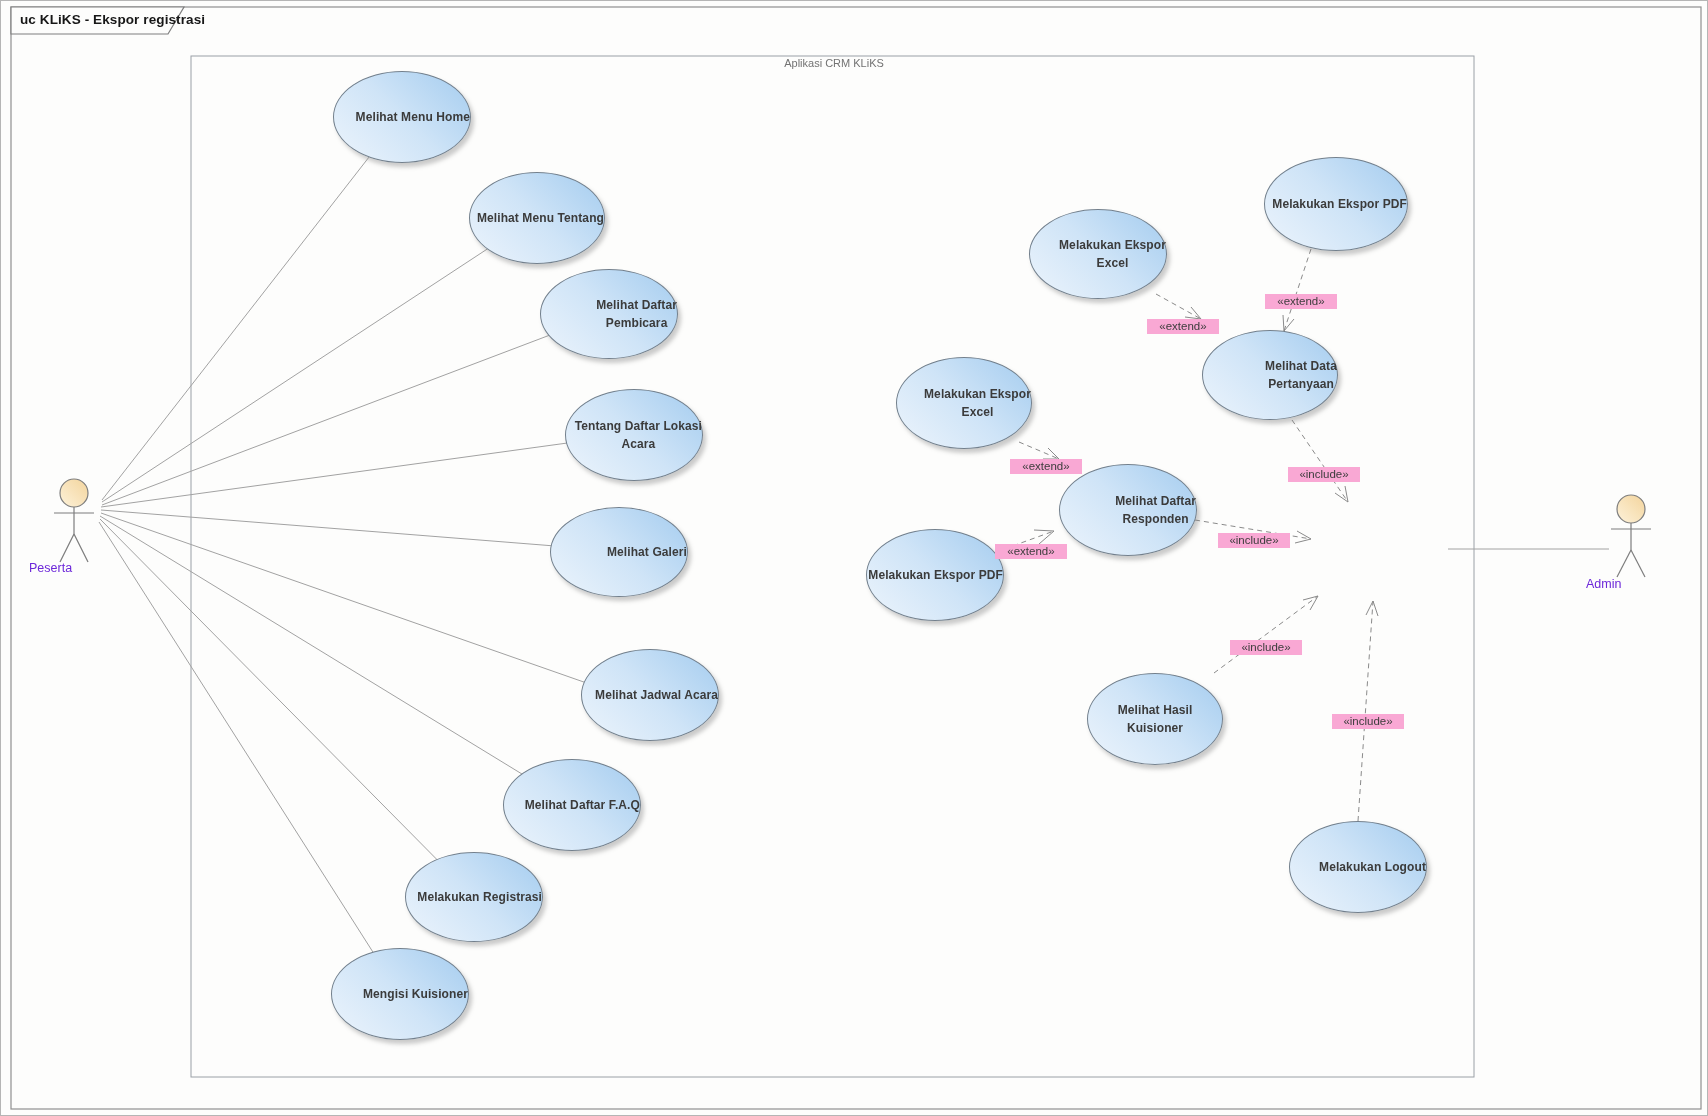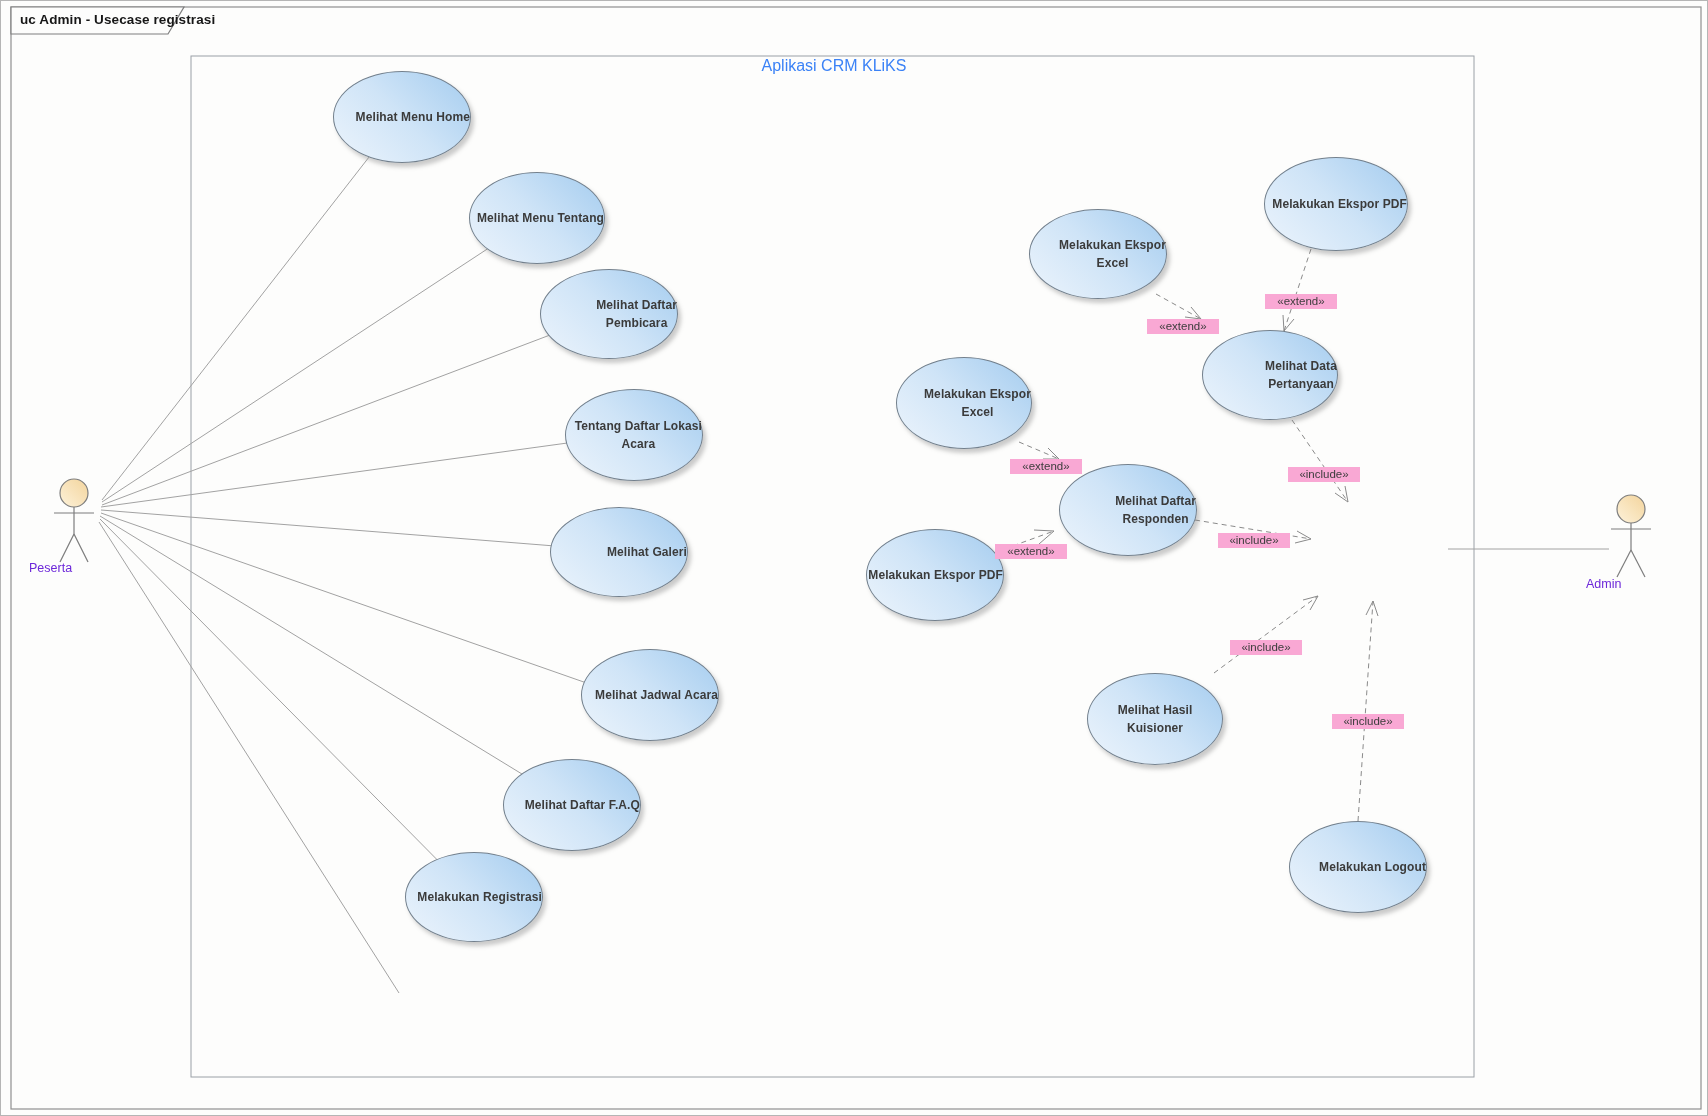--- a/index.html
+++ b/index.html
@@ -26,21 +26,21 @@
   .actor-label{
     position:absolute;z-index:3;width:90px;text-align:left;
     font-size:12.5px;font-weight:400;color:#6d28d9;
   }
   #frame-title{
     position:absolute;left:19px;top:11px;z-index:3;
     font-size:13.5px;font-weight:700;color:#171717;letter-spacing:.1px;
   }
   #boundary-label{
     position:absolute;left:683px;top:56px;width:300px;z-index:2;text-align:center;
-    font-size:16px;color:#3b82f6;
+    font-size:11px;color:#737373;
   }
 </style>
 </head>
 <body>
 
 <div id="canvas">
 
   <svg id="wires" width="1708" height="1116" viewBox="0 0 1708 1116">
     <defs>
       <linearGradient id="headGrad" x1="0" y1="1" x2="1" y2="0">
@@ -100,21 +100,21 @@
 
     <g stroke="#7d7d7d" stroke-width="1.2">
       <circle cx="1630" cy="508" r="14" fill="url(#headGrad)"></circle>
       <line x1="1630" y1="522" x2="1630" y2="549"></line>
       <line x1="1610" y1="528" x2="1650" y2="528"></line>
       <line x1="1630" y1="549" x2="1616" y2="576"></line>
       <line x1="1630" y1="549" x2="1644" y2="576"></line>
     </g>
   </svg>
 
-  <div id="frame-title">uc Admin - Usecase registrasi</div>
+  <div id="frame-title">uc KLiKS - Ekspor registrasi</div>
   <div id="boundary-label">Aplikasi CRM KLiKS</div>
 
   <div class="actor-label" style="left:28px;top:560px;">Peserta</div>
   <div class="actor-label" style="left:1585px;top:576px;">Admin</div>
 
   <div class="uc" style="left:332px;top:70px;width:136px;height:90px;">
       <span>Melihat Menu Home</span>
     </div>
   <div class="uc" style="left:468px;top:171px;width:134px;height:90px;">
       <span>Melihat Menu Tentang</span>
@@ -131,20 +131,23 @@
       <span>Melihat Galeri</span>
     </div>
   <div class="uc" style="left:580px;top:648px;width:136px;height:90px;">
       <span>Melihat Jadwal Acara</span>
     </div>
   <div class="uc" style="left:404px;top:851px;width:136px;height:88px;">
       <span>Melakukan Registrasi</span>
     </div>
   <div class="uc" style="left:502px;top:758px;width:136px;height:90px;">
       <span>Melihat Daftar F.A.Q</span>
+    </div>
+  <div class="uc" style="left:330px;top:947px;width:136px;height:90px;">
+      <span>Mengisi Kuisioner</span>
     </div>
 
   <div class="uc" style="left:1263px;top:156px;width:142px;height:92px;">
       <span>Melakukan Ekspor PDF</span>
     </div>
   <div class="uc" style="left:1028px;top:208px;width:136px;height:88px;">
       <span>Melakukan Ekspor
 Excel</span>
     </div>
   <div class="uc" style="left:1201px;top:329px;width:134px;height:88px;">

